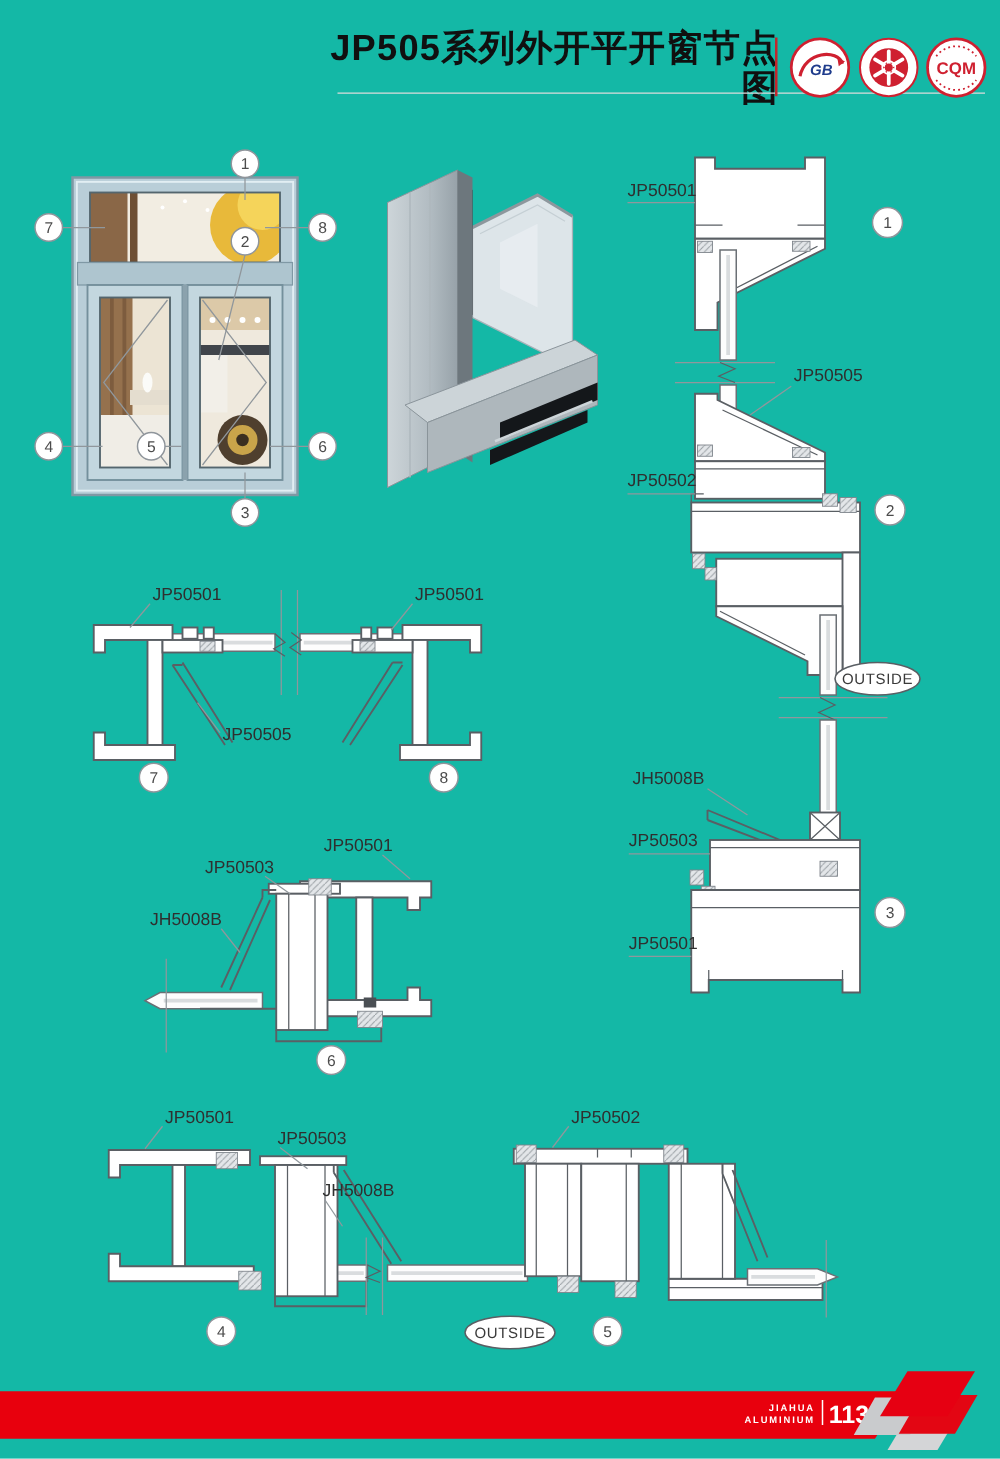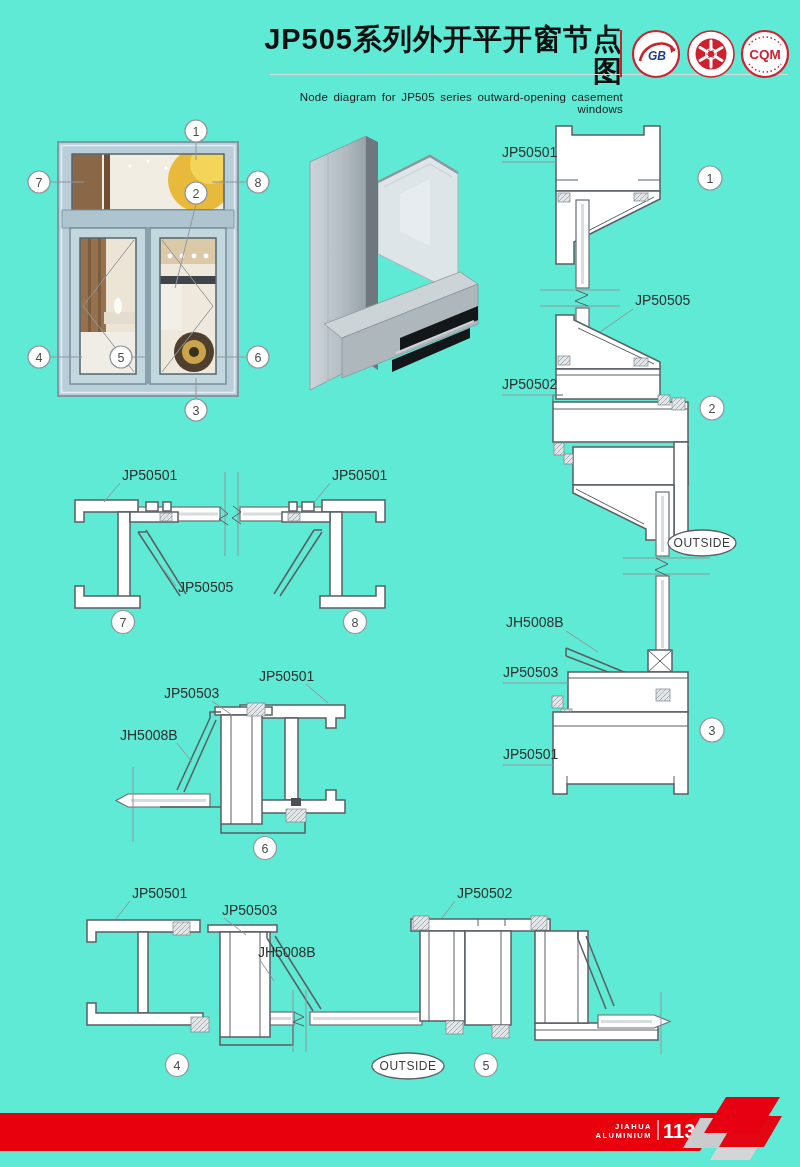--- a/index.html
+++ b/index.html
@@ -1,16 +1,16 @@
 <!DOCTYPE html>
 <html><head>
 <meta charset="utf-8">
 <style>
   html,body{margin:0;padding:0;background:#fff;}
-  .page{position:relative;width:800px;height:1167px;background:#5eead4;overflow:hidden;
+  .page{position:relative;width:800px;height:1167px;background:#14b8a6;overflow:hidden;
         font-family:"Liberation Sans",sans-serif;}
   .abs{position:absolute;}
   
   .hdr{position:absolute;left:255px;top:24px;width:368px;text-align:right;}
   .hdr .zh{font-size:29px;font-weight:bold;color:#101010;letter-spacing:1px;line-height:1.1;}
   .hdr .en{font-size:11.5px;color:#1a1a1a;margin-top:3px;word-spacing:2px;letter-spacing:.2px;}
   .hdr-rule{position:absolute;left:270px;top:74px;width:518px;height:1px;background:#dcdcdc;}
   .hdr-div{position:absolute;left:620px;top:30px;width:2px;height:47px;background:#c1272d;}
   
   .p{fill:#ffffff;stroke:#5a5f64;stroke-width:1.5;}
@@ -29,21 +29,20 @@
   .ft-brand{font:bold 7.5px "Liberation Sans",sans-serif;letter-spacing:1.5px;fill:#fff;text-anchor:end;}
   .ft-page{font:bold 20px "Liberation Sans",sans-serif;fill:#fff;}
 </style>
 </head>
 <body>
 
 <div class="page">
 
   <div class="hdr">
     <div class="zh">JP505系列外开平开窗节点图</div>
-    <div class="en">Node diagram for JP505 series outward-opening casement windows</div>
   </div>
   <div class="hdr-rule"></div>
   <div class="hdr-div"></div>
 
   <svg class="abs" style="left:630px;top:28px" width="160" height="54">
 
     <g>
       <circle cx="26" cy="26" r="23" fill="#fff" stroke="#cf2030" stroke-width="2.2"></circle>
       <path d="M10,33 C14,13 40,11 44,23" fill="none" stroke="#cf2030" stroke-width="2.6"></path>
       <path d="M40,19 L46,21 L41,25 Z" fill="#cf2030"></path>

